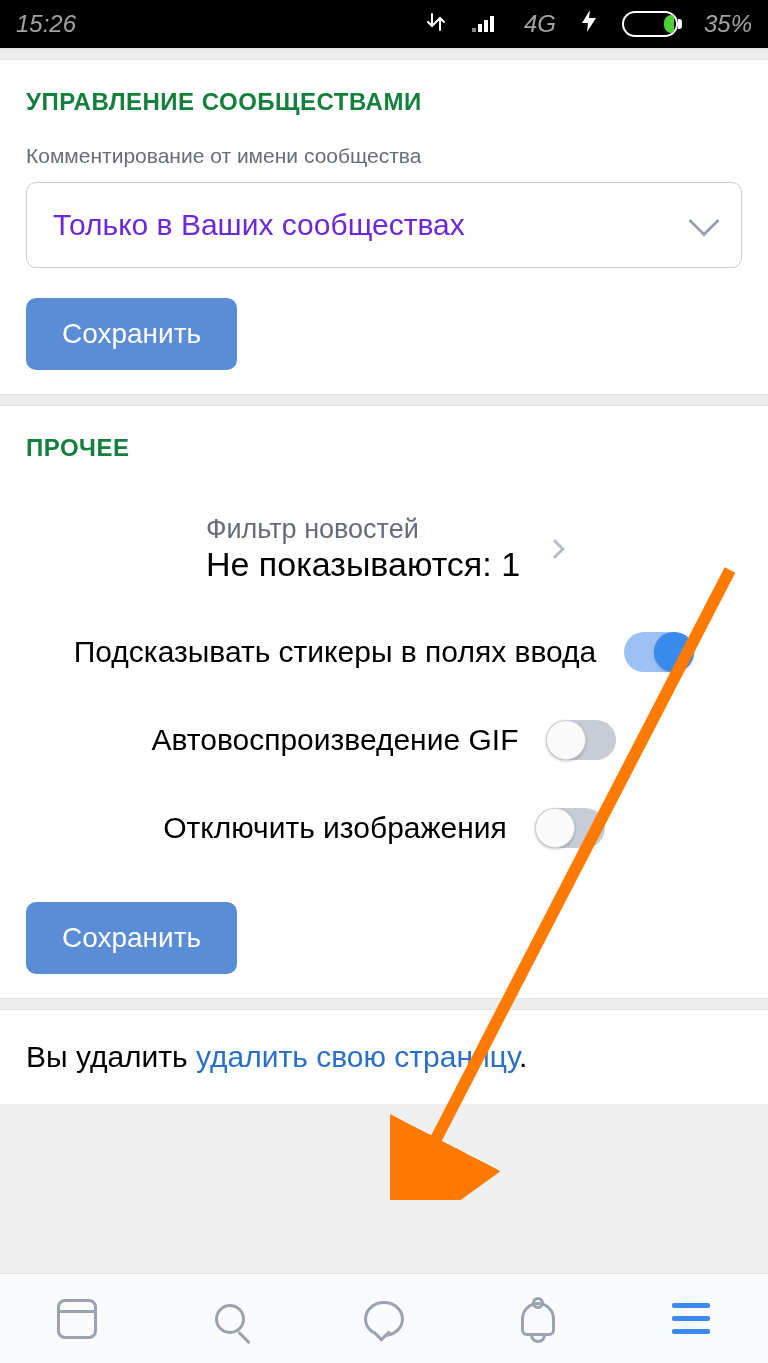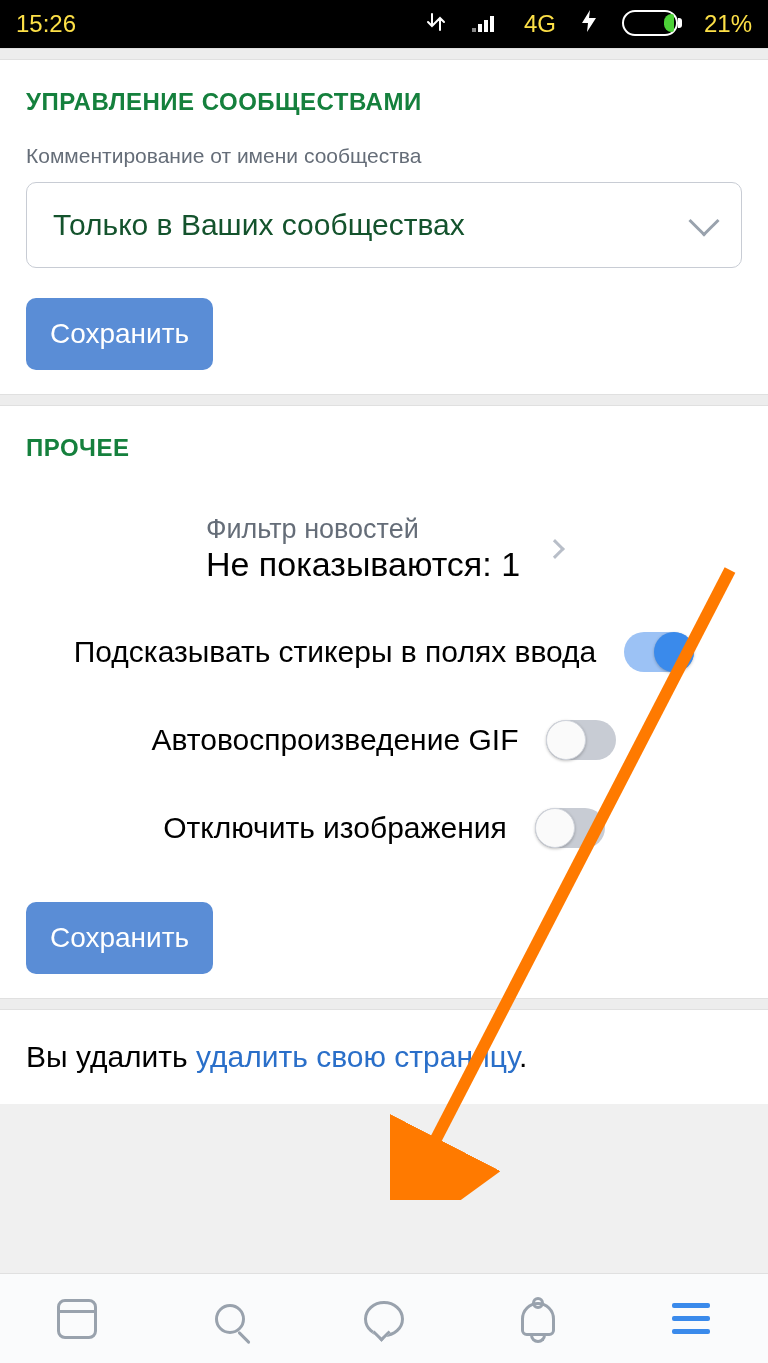--- a/index.html
+++ b/index.html
@@ -1,28 +1,28 @@
 <!DOCTYPE html>
 <html><head>
 <meta charset="utf-8">
 <style>
   * { box-sizing: border-box; margin: 0; padding: 0; }
   html, body { width: 768px; height: 1363px; font-family: -apple-system, Helvetica, Arial, sans-serif; background: #f0f0f0; overflow: hidden; }
-  .status-bar { background: #000; color: #fde047; height: 48px; display: flex; align-items: center; justify-content: space-between; padding: 0 16px; font-size: 24px; font-weight: 500; }
-  .status-right { display: flex; align-items: flex-start; gap: 26px; }
+  .status-bar { background: #000; color: #a3a3a3; height: 48px; display: flex; align-items: center; justify-content: space-between; padding: 0 16px; font-size: 24px; font-weight: 500; font-style: italic; }
+  .status-right { display: flex; align-items: center; gap: 26px; }
   .battery { width: 56px; height: 26px; border: 2px solid #fff; border-radius: 14px; position: relative; display: inline-flex; align-items: center; padding: 2px; }
   .battery::after { content: ""; position: absolute; right: -6px; top: 6px; width: 4px; height: 10px; background: #fff; border-radius: 0 3px 3px 0; }
   .battery-fill { width: 21%; height: 100%; background: #4cd137; border-radius: 10px 3px 3px 10px; margin-left: auto; }
   .gap { height: 12px; background: #ededed; border-top: 1px solid #e0e0e0; border-bottom: 1px solid #e0e0e0; }
   .section { padding: 28px 26px 24px; background: #fff; }
   .section-title { color: #15803d; font-size: 24px; font-weight: 600; letter-spacing: 0.5px; margin-bottom: 28px; }
   .field-label { color: #656d78; font-size: 21px; margin-bottom: 14px; }
-  .select-box { width: 100%; height: 86px; border: 1.5px solid #c8ccd4; border-radius: 10px; display: flex; align-items: center; justify-content: space-between; padding: 0 26px; font-size: 30px; color: #14532d; background: #fff; cursor: pointer; }
+  .select-box { width: 100%; height: 86px; border: 1.5px solid #c8ccd4; border-radius: 10px; display: flex; align-items: center; justify-content: space-between; padding: 0 26px; font-size: 30px; color: #6d28d9; background: #fff; cursor: pointer; }
   .chevron-down { width: 22px; height: 22px; border-right: 3px solid #99a2ad; border-bottom: 3px solid #99a2ad; transform: rotate(45deg); margin-top: -8px; }
-  .btn-primary { background: #5a8dd6; color: #fff; font-size: 28px; font-weight: 500; border: none; border-radius: 10px; padding: 20px 24px; cursor: pointer; margin-top: 30px; }
+  .btn-primary { background: #5a8dd6; color: #fff; font-size: 28px; font-weight: 500; border: none; border-radius: 10px; padding: 20px 36px; cursor: pointer; margin-top: 30px; }
   .row { display: flex; align-items: center; justify-content: center; padding: 24px 0; gap: 28px; }
   .row-label { font-size: 30px; color: #000; }
   .row-sub { font-size: 27px; color: #656d78; }
   .row-value { font-size: 34px; color: #000; }
   .chevron-right { width: 14px; height: 14px; border-right: 3px solid #b8bec8; border-top: 3px solid #b8bec8; transform: rotate(45deg); }
   .toggle { width: 70px; height: 40px; border-radius: 20px; position: relative; cursor: pointer; }
   .toggle .knob { width: 36px; height: 36px; border-radius: 50%; background: #fff; position: absolute; top: 2px; box-shadow: 0 1px 3px rgba(0,0,0,0.25); }
   .toggle.on { background: #9cc2f5; }
   .toggle.on .knob { right: 0; background: #3a8aeb; width: 40px; height: 40px; top: 0; }
   .toggle.off { background: #c8ccd4; }
@@ -66,21 +66,21 @@
     </span>
     <span>4G</span>
     <span class="charge-icon">
       <svg width="14" height="22" viewBox="0 0 14 22">
           <path d="M8 0 L0 13 L6 13 L5 22 L14 8 L7 8 Z" fill="#fff"></path>
         </svg>
     </span>
     <span class="battery">
         <span class="battery-fill"></span>
       </span>
-    <span>21%</span>
+    <span>35%</span>
   </div>
 </div>
 
 <div class="gap"></div>
 
 <div class="section">
   <div class="section-title">УПРАВЛЕНИЕ СООБЩЕСТВАМИ</div>
   <div class="field-label">Комментирование от имени сообщества</div>
   <div class="select-box">
     <span>Только в Ваших сообществах</span>

